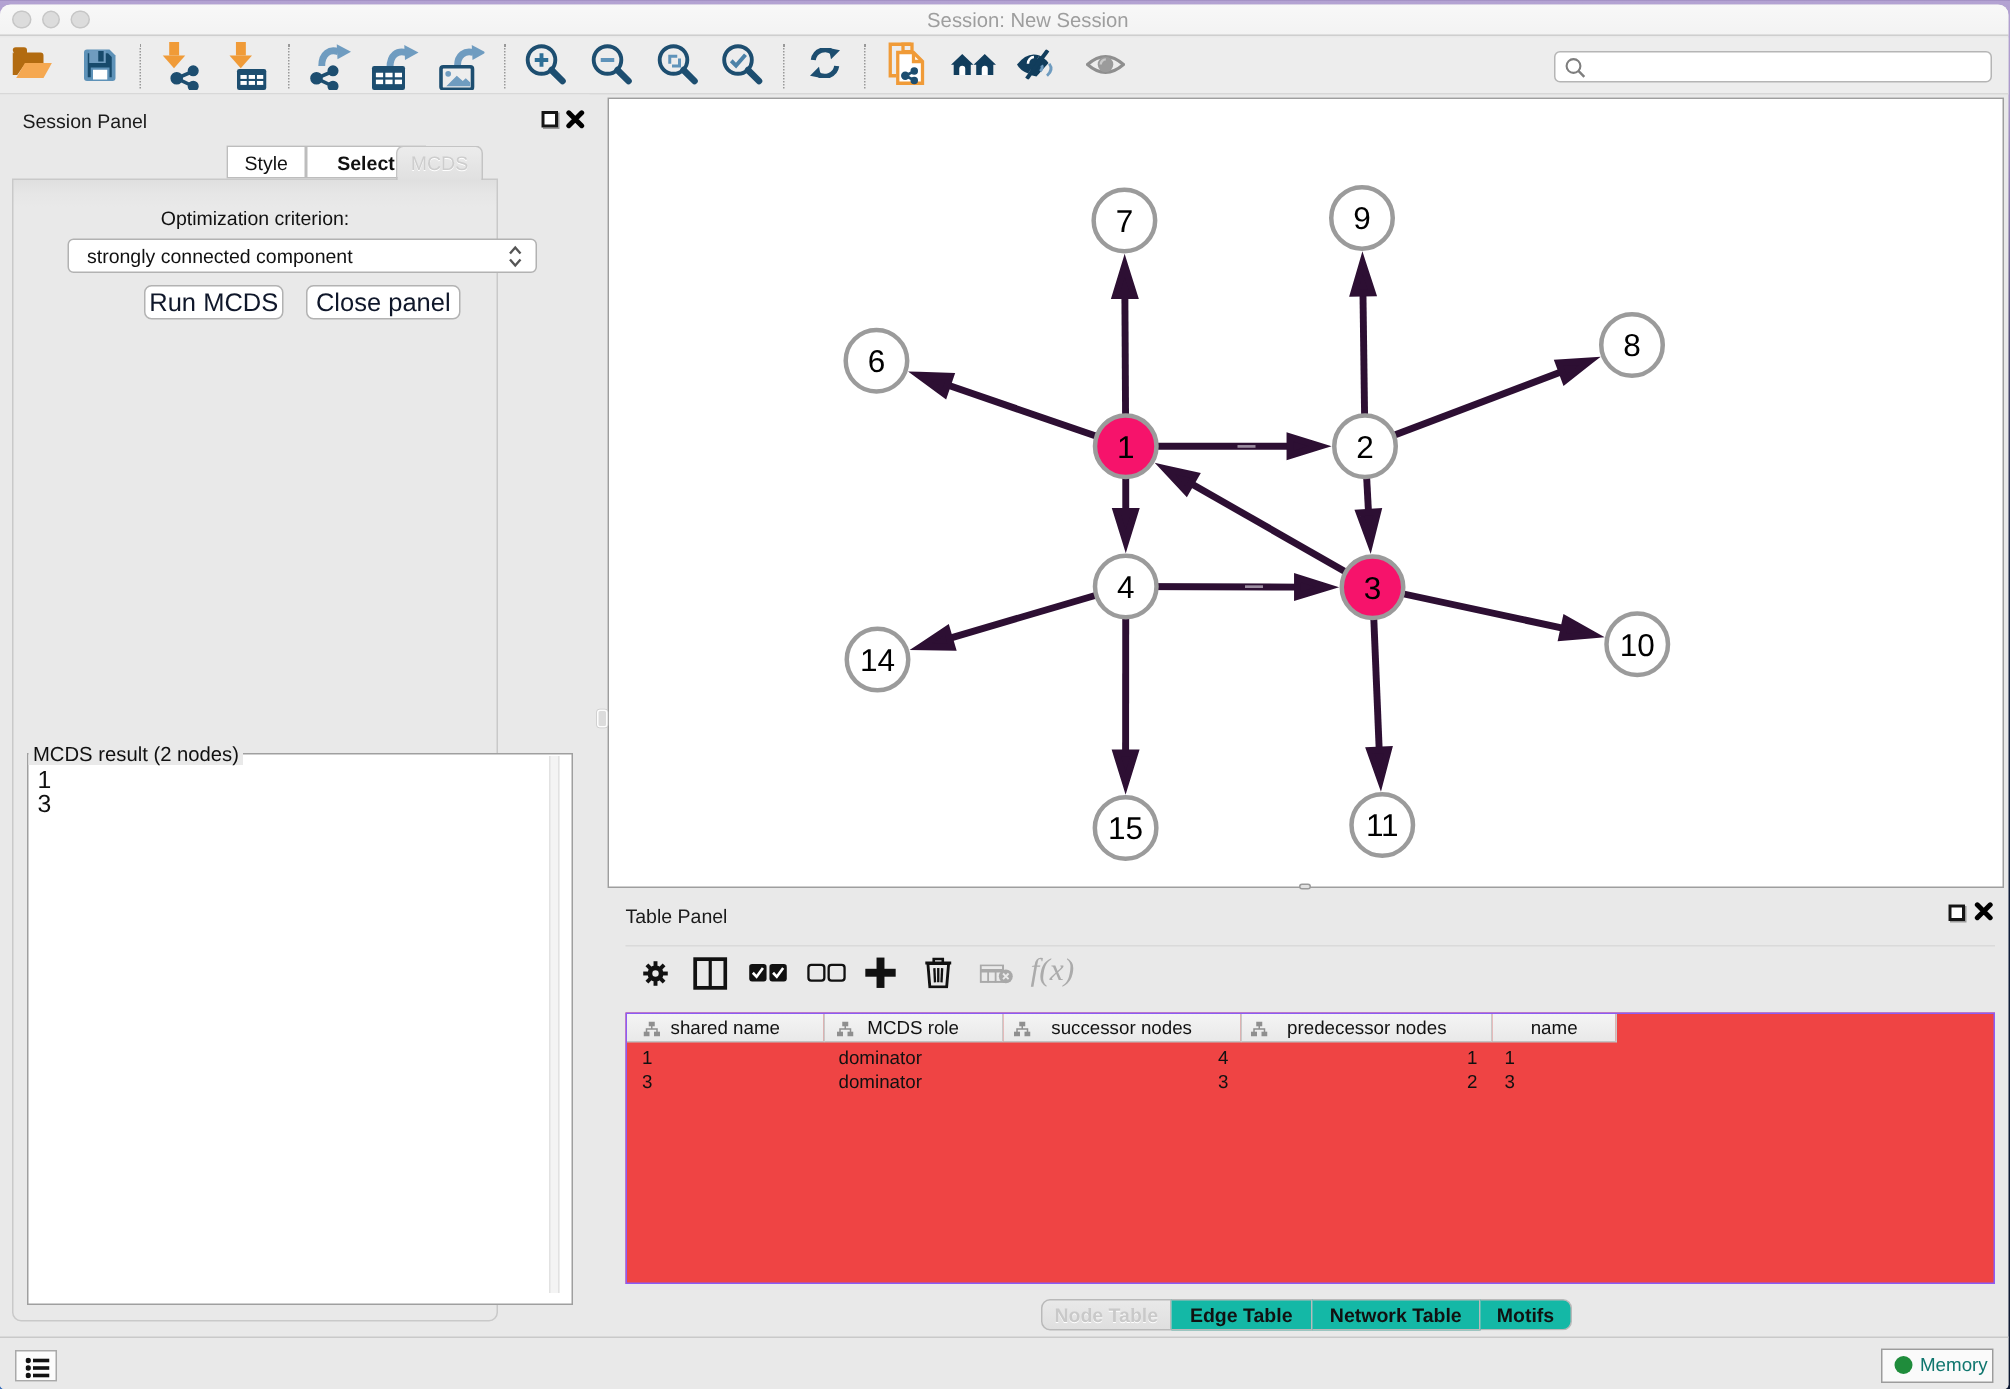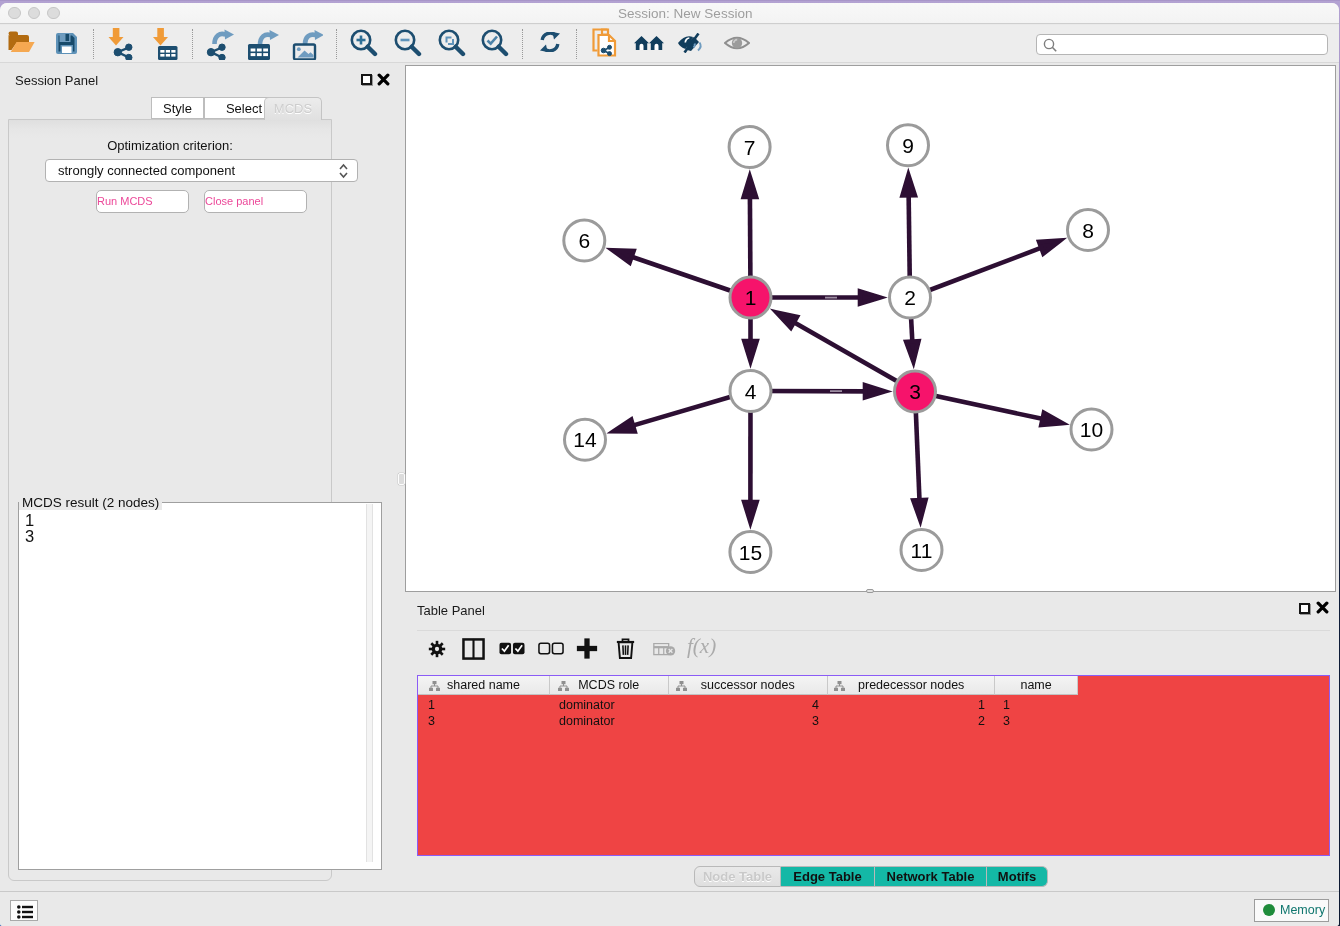--- a/index.html
+++ b/index.html
@@ -43,22 +43,22 @@
   text-shadow:0 1px 0 #fff; border:1px solid #c4c4c4; border-bottom:none;
   border-radius:5px 5px 0 0; height:23px; z-index:2; }
 #cpPane { position:absolute; left:8px; top:56px; width:324px; height:762px;
   background:linear-gradient(#dfdfdf 0px,#e6e6e6 9px,#e9e9e9 18px,#e9e9e9 100%); border:1px solid #c9c9c9; border-radius:0 0 6px 6px;padding-left:28px; }
 #optlabel { position:absolute; left:0; top:18px; width:100%; text-align:center;
   font-size:13px; color:#111; }
 #combo { position:absolute; left:36px; top:39px; width:313px; height:23px; background:#fff;
   border:1px solid #b2b2b2; border-radius:4px; font-size:13px; color:#111; line-height:21px;
   padding-left:12px; }
 .btn { position:absolute; top:70px; height:23px; background:#fff;
-  border:1px solid #b2b2b2; border-radius:5px; font-size:11px; color:#ec4899;
-  text-align:left; line-height:21px; }
+  border:1px solid #b2b2b2; border-radius:5px; font-size:17px; color:#0f172a;
+  text-align:center; line-height:21px; }
 
 #mcdsbox { position:absolute; left:9px; top:382px; width:364px; height:368px;
   border:1px solid #9f9f9f; background:#fff; }
 #mcdslegend { position:absolute; z-index:3; left:10px; top:375px; background:#e9e9e9; padding:0 3px;
   font-size:13.5px; color:#111; }
 #mcdstext { position:absolute; left:6px; top:9px; font-size:16.5px; color:#111; line-height:16.4px;
   font-family:"Liberation Sans",sans-serif; }
 #mcdssb { position:absolute; right:8px; top:1px; width:7px; height:358px;
   background:#f4f4f4; border-left:1px solid #e2e2e2; border-right:1px solid #e2e2e2;}
 
@@ -273,21 +273,21 @@
     </div>
   </div>
   <div id="cpanel">
     <div id="cpTitle">Session Panel</div>
     <div class="fbox" style="left:361px; top:11px;"></div>
     <svg class="xicon" style="left:377px; top:10px;" viewBox="0 0 13 13">
         <path d="M2.2 2.2 L10.8 10.8 M10.8 2.2 L2.2 10.8" stroke="#000" stroke-width="3.3" stroke-linecap="round"></path>
       </svg>
     <div class="tab" style="left:79px; width:72px;margin-top:47px;">Network</div>
     <div class="tab" style="left:151px; width:53px;">Style</div>
-    <div class="tab" style="left:204px; width:80px;">Select</div>
+    <div class="tab" style="left:204px; width:80px;font-weight:bold;">Select</div>
     <div class="tab tabsel" style="left:264px; width:58px;">MCDS</div>
     <div id="cpPane">
       <div id="optlabel">Optimization criterion:</div>
       <div id="combo">strongly connected component
         <svg style="position:absolute;right:8px;top:3px;" width="11" height="16" viewBox="0 0 11 16">
           <path d="M2 6 L5.5 2 L9 6" fill="none" stroke="#555" stroke-width="1.6"></path>
           <path d="M2 10 L5.5 14 L9 10" fill="none" stroke="#555" stroke-width="1.6"></path>
         </svg>
       </div>
       <div class="btn" style="left:87px; width:93px;">Run MCDS</div>

